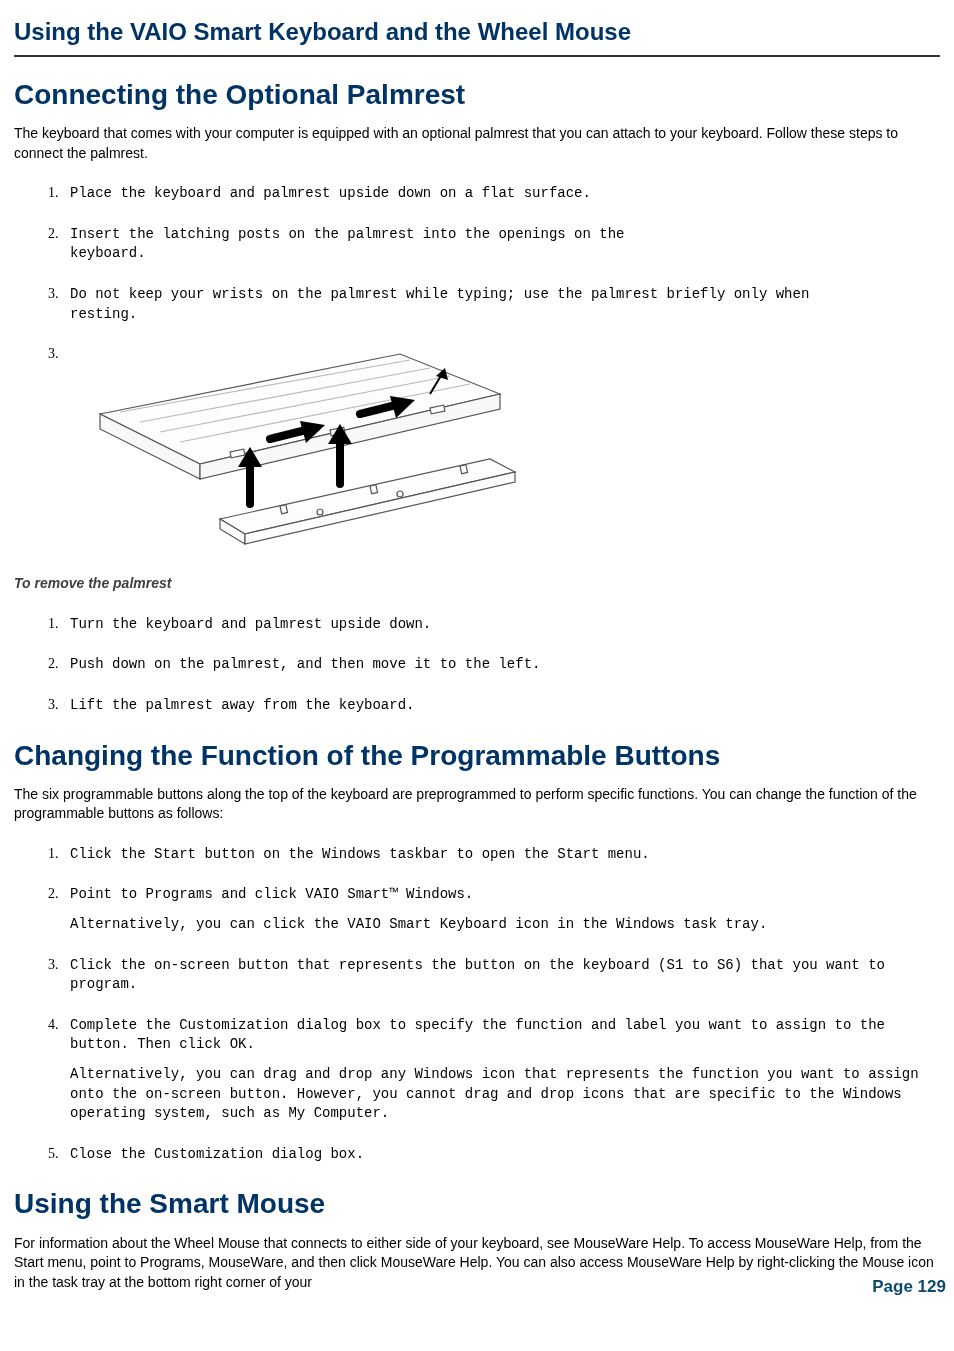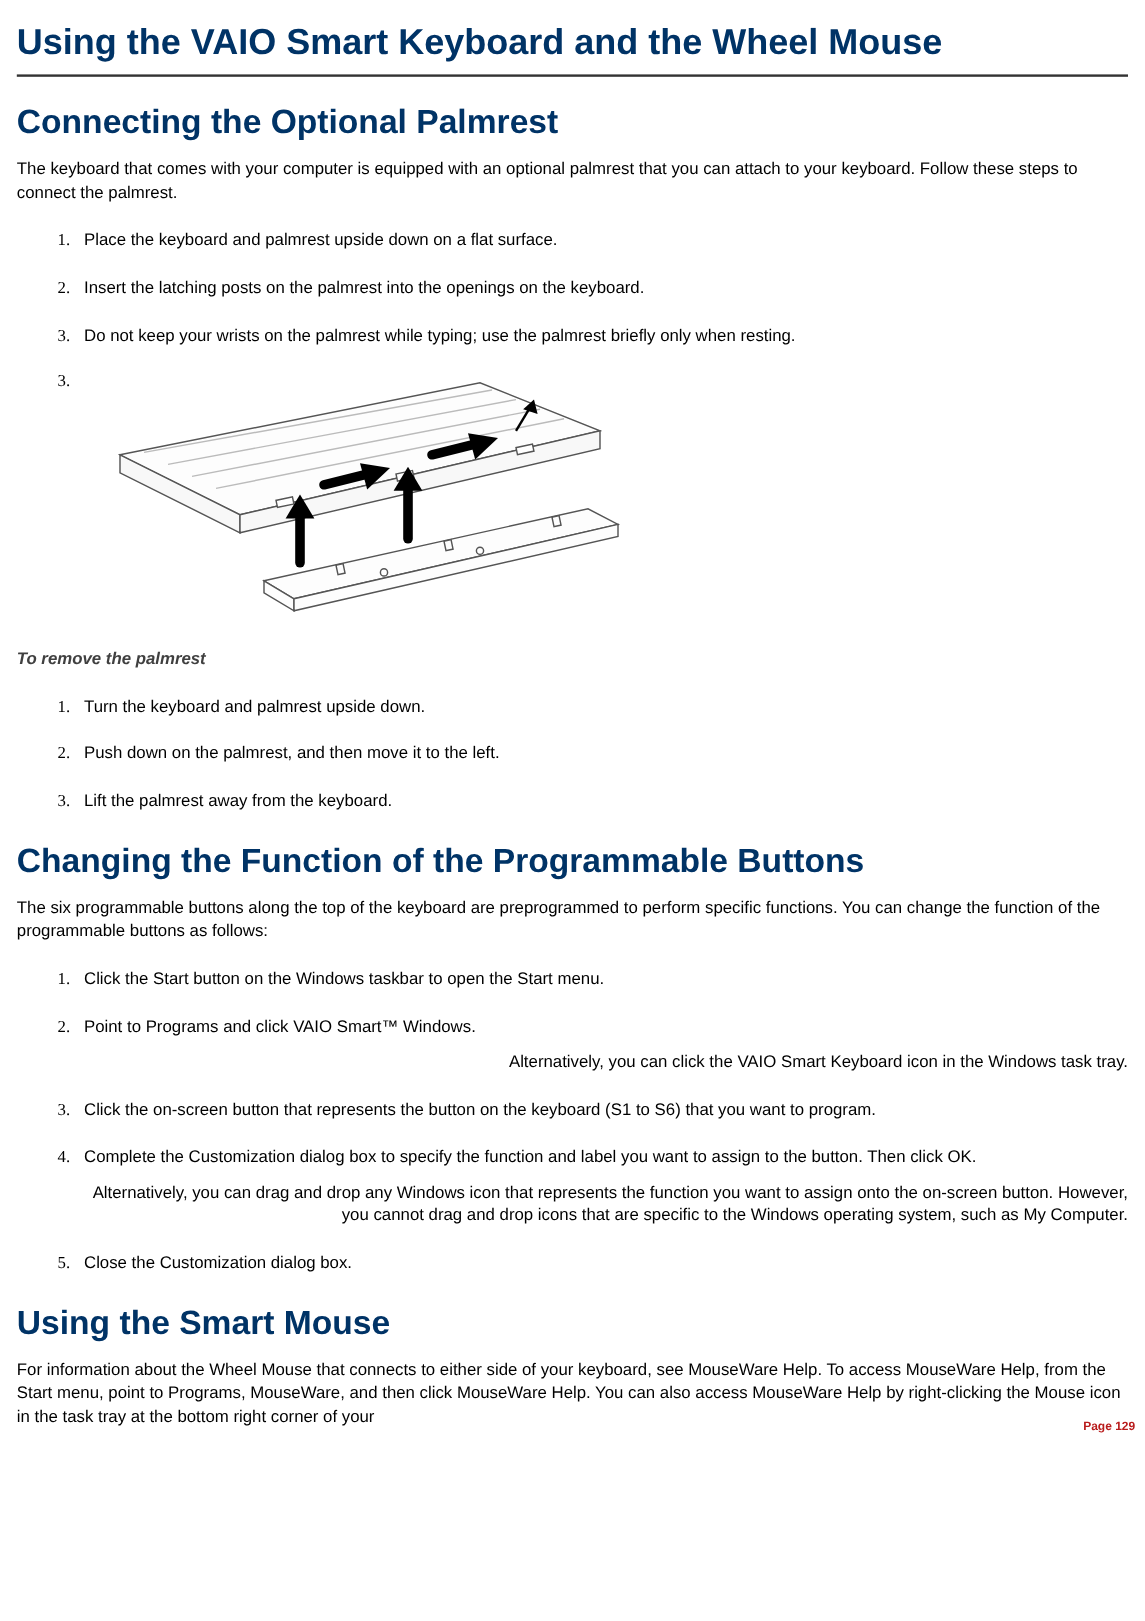--- a/index.html
+++ b/index.html
@@ -7,21 +7,21 @@
     font-size: 14px;
     color: #000;
     margin: 0;
     padding: 8px 14px;
     width: 954px;
     box-sizing: border-box;
     line-height: 1.4;
   }
   h1 {
     color: #003366;
-    font-size: 30px;
+    font-size: 24px;
     font-weight: bold;
     margin: 10px 0 8px 0;
     line-height: 1.2;
   }
   hr.title-rule {
     border: none;
     border-top: 2px solid #333;
     margin: 4px 0 14px 0;
   }
   h2 {
@@ -33,29 +33,28 @@
   p {
     margin: 8px 0;
   }
   ol {
     margin: 8px 0;
     padding-left: 48px;
   }
   ol li {
     margin: 20px 0;
     padding-left: 8px;
-    font-family: Liberation Sans, sans-serif;
+    font-family: Liberation Mono, monospace;
   }
   ol li::marker {
     font-family: "Times New Roman", serif;
     font-size: 14px;
   }
   .sub-para {
     margin-top: 10px;
-    text-align: right;
   }
   .caution {
     margin-top: 12px;
     margin-bottom: 6px;
     max-width: 760px;
   }
   .remove-heading {
     font-weight: bold;
     font-style: italic;
     color: #404040;
@@ -76,22 +75,22 @@
   }
   .page-footer {
     position: relative;
     height: 0;
   }
   .page-number {
     position: absolute;
     right: -6px;
     bottom: 2px;
     font-weight: bold;
-    font-size: 10px;
-    color: #b91c1c;
+    font-size: 17px;
+    color: #0c4a6e;
   }
 </style>
 </head>
 <body>
 
 <h1>Using the VAIO Smart Keyboard and the Wheel Mouse</h1>
 <hr class="title-rule">
 
 <h2>Connecting the Optional Palmrest</h2>
 

